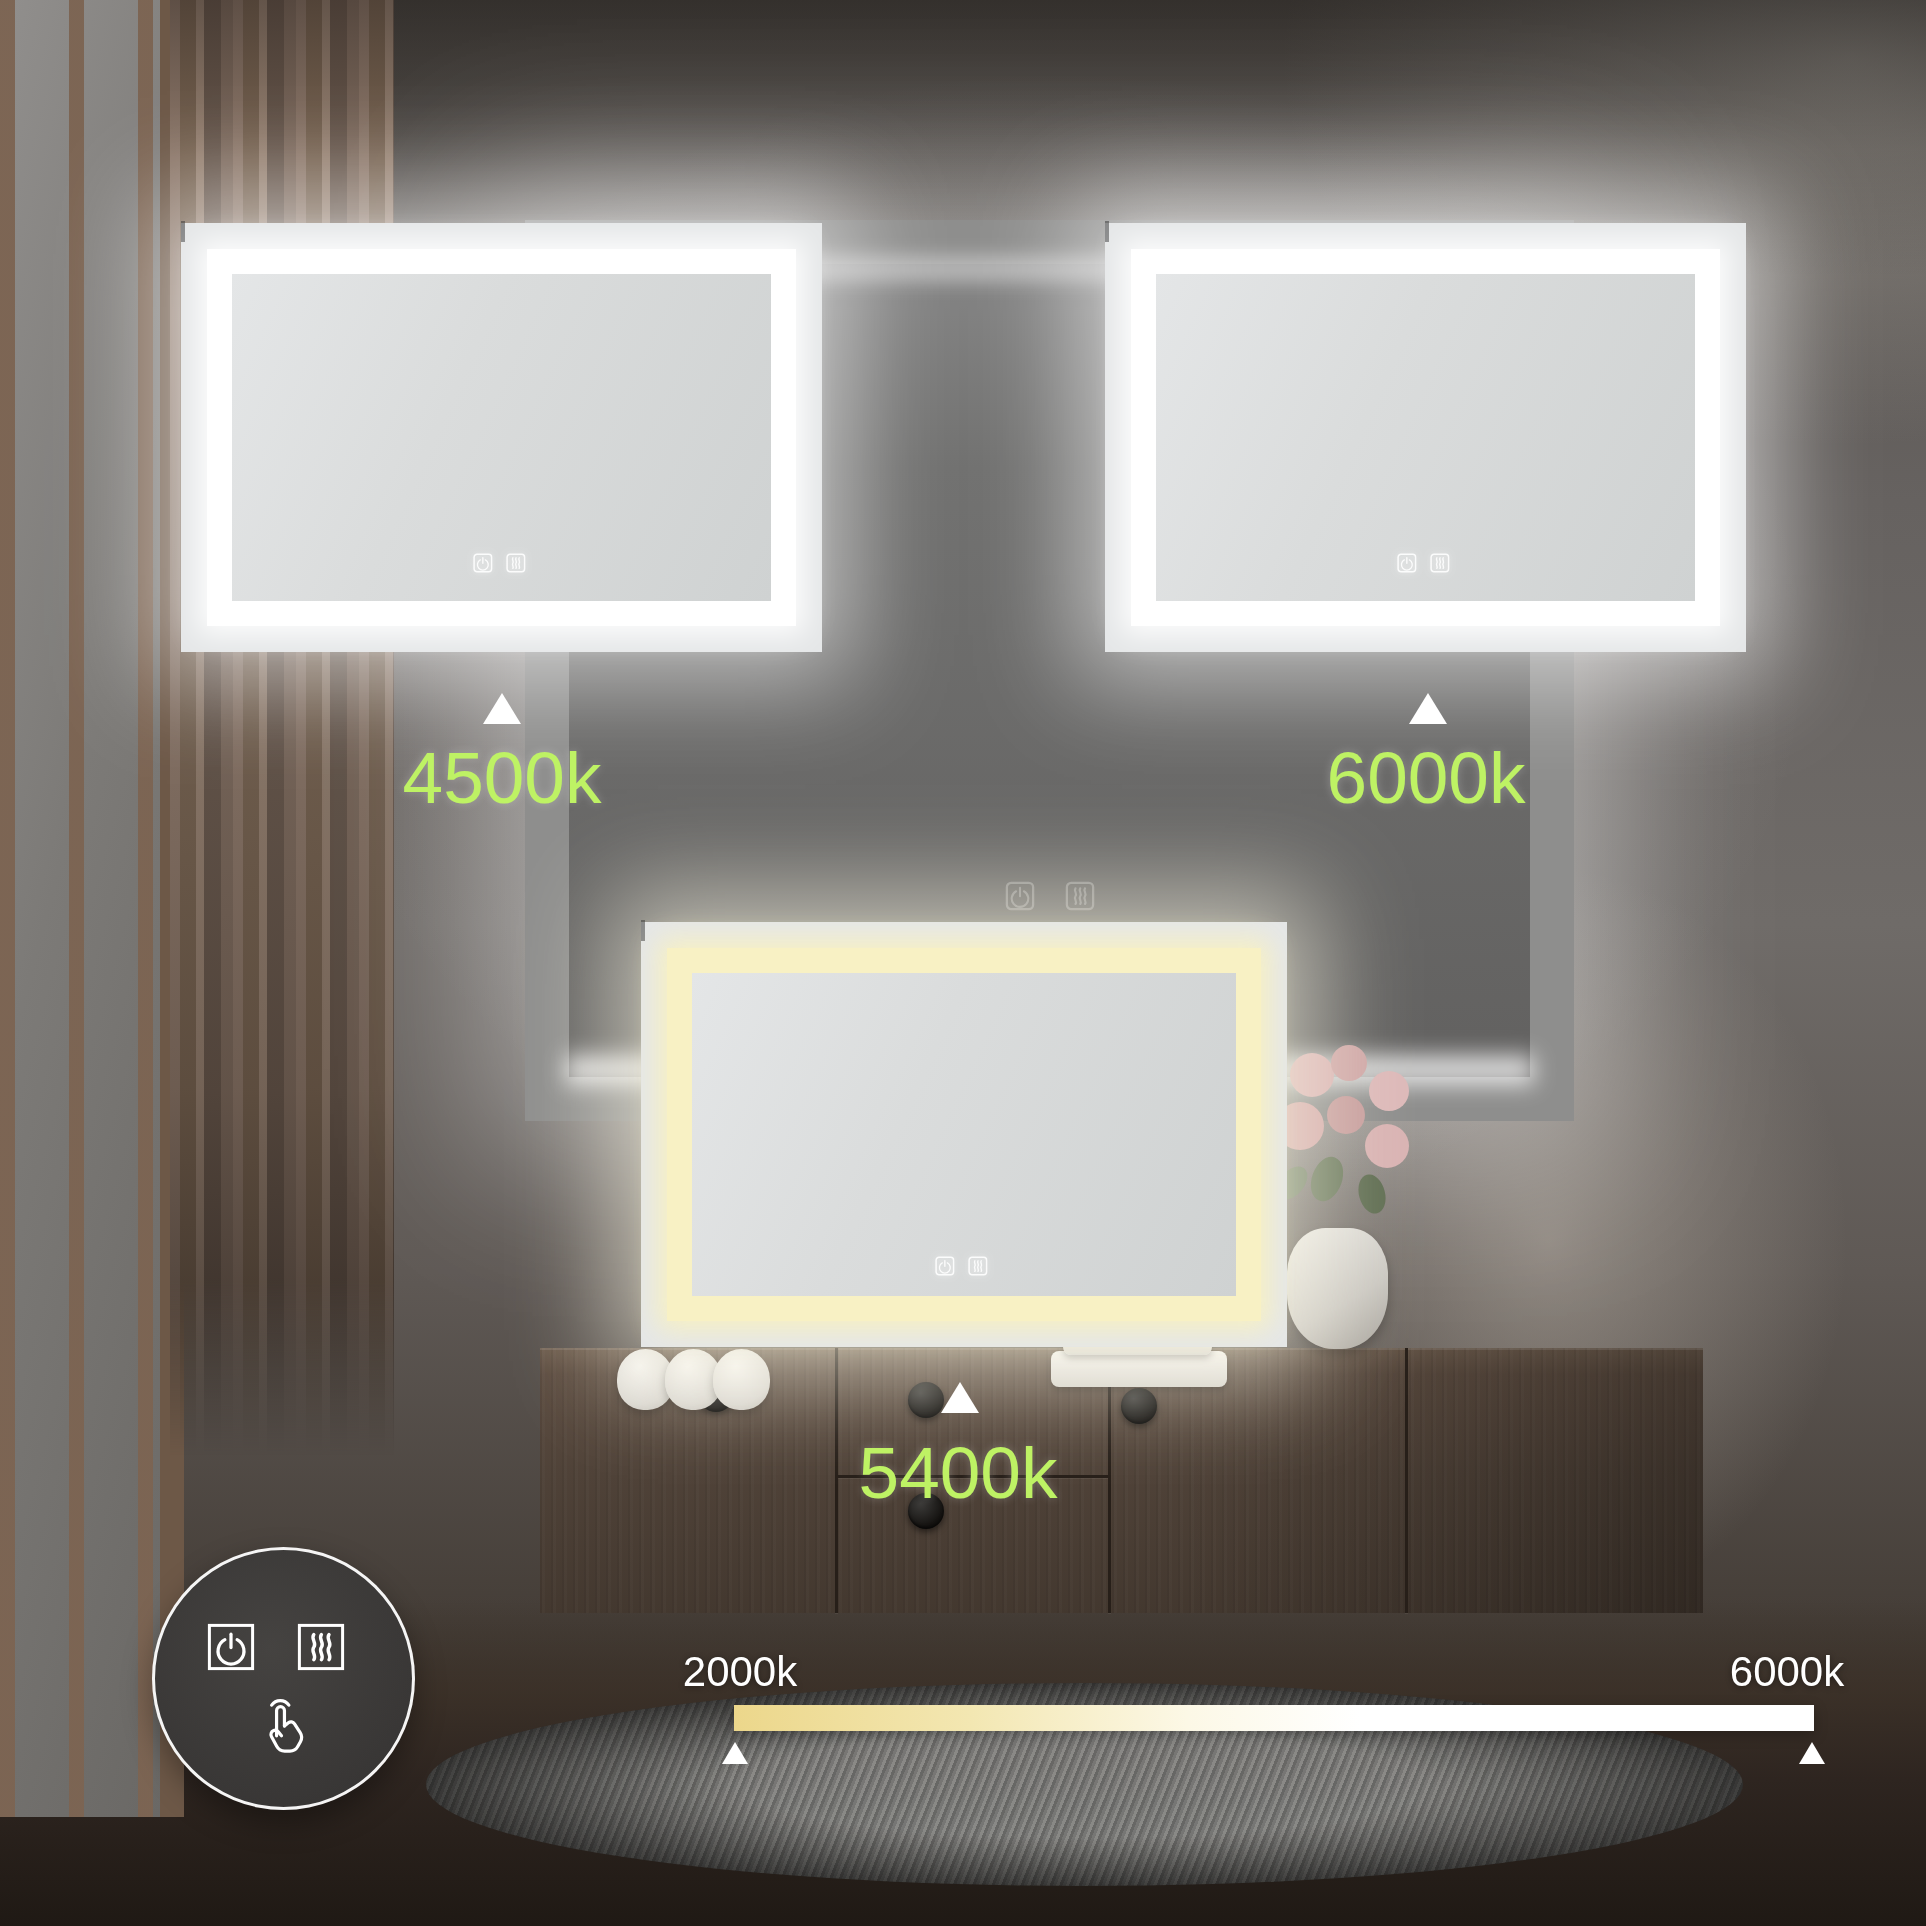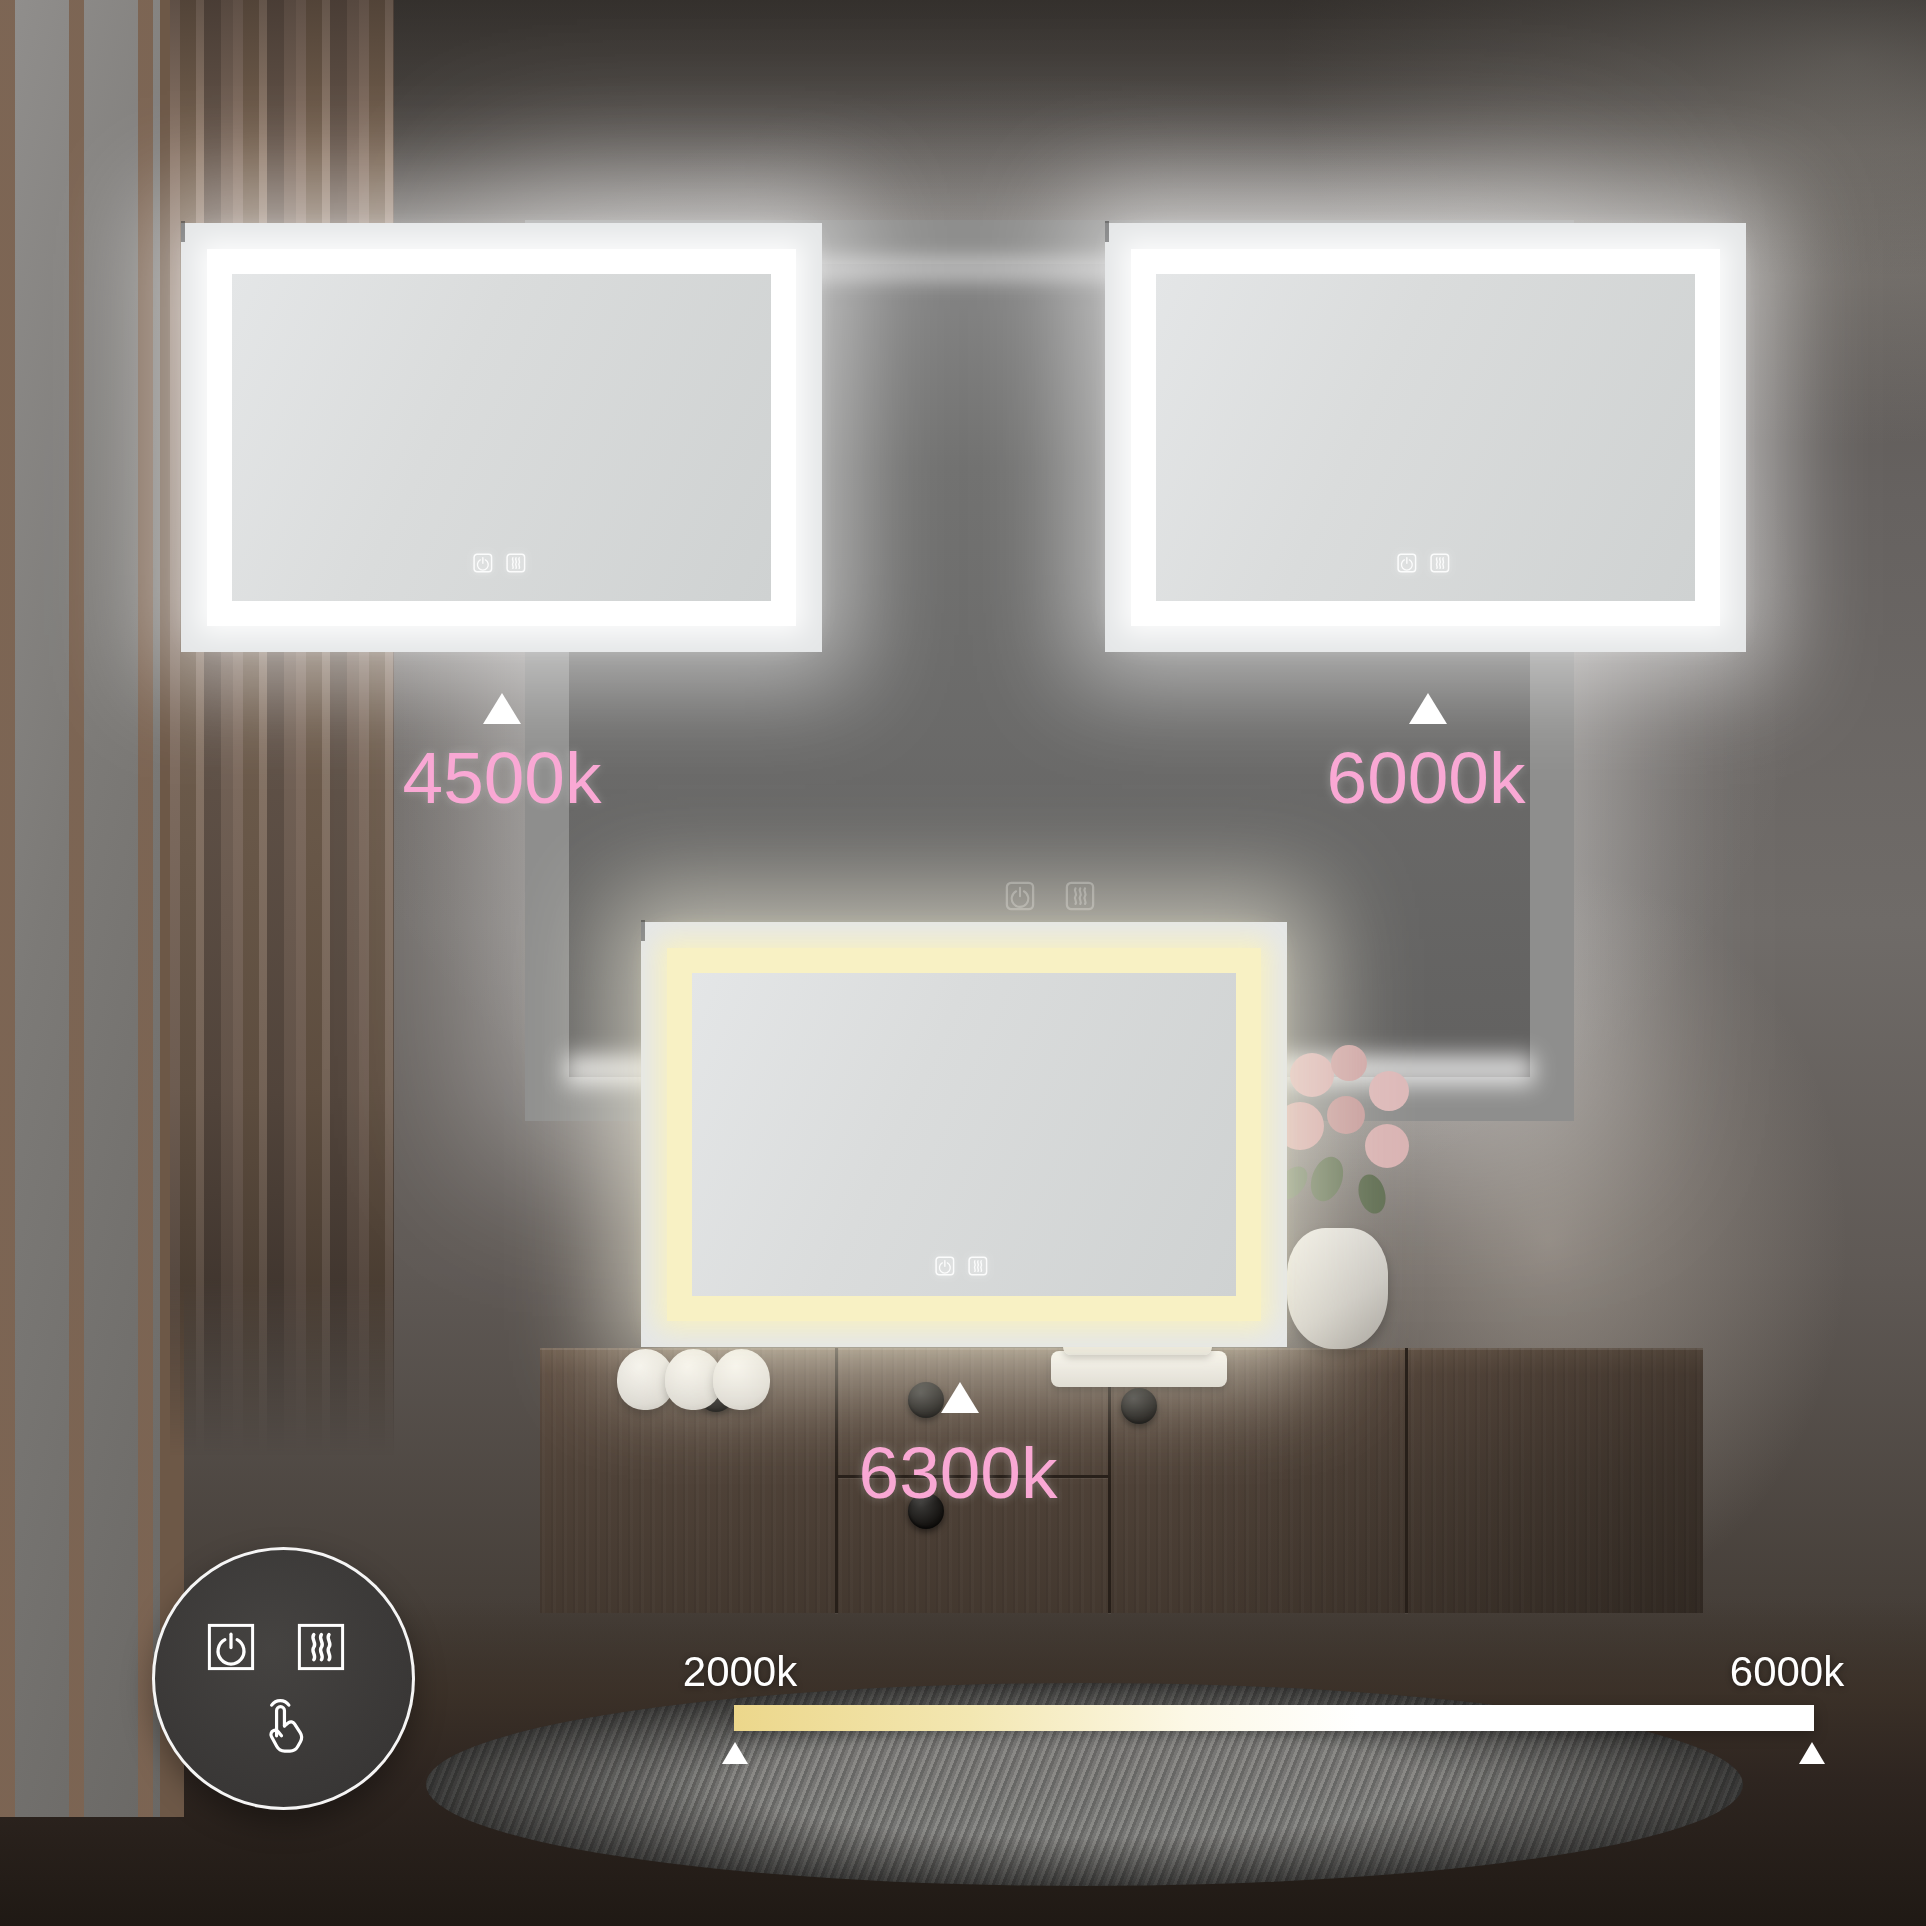--- a/index.html
+++ b/index.html
@@ -97,21 +97,21 @@
   .mirror.mid{left:641px;top:922px;width:646px;height:425px;}
   .chips{left:50%;bottom:79px;transform:translateX(-55%);display:flex;gap:13px;color:#fff;opacity:.92;
     filter:drop-shadow(0 0 3px rgba(255,255,255,.65));}
   .mirror.mid .chips{bottom:71px;}
   .chips svg{position:static;width:20px;height:20px;}
 
   
   .tri{width:0;height:0;border-left:19px solid transparent;border-right:19px solid transparent;
     border-bottom:31px solid #fff;transform:translateX(-50%);}
   .tri.t-tl{left:502px;top:693px;} .tri.t-tr{left:1428px;top:693px;} .tri.t-mid{left:960px;top:1382px;}
-  .temp-label{transform:translateX(-50%);color:#f9a8d4;font-size:73px;line-height:1;white-space:nowrap;
+  .temp-label{transform:translateX(-50%);color:#bef264;font-size:73px;line-height:1;white-space:nowrap;
     text-shadow:0 0 10px rgba(255,255,255,.25);}
   .temp-label.l-tl{left:502px;top:741px;} .temp-label.l-tr{left:1426px;top:741px;} .temp-label.l-mid{left:958px;top:1436px;}
 
   
   .slider-bar{left:734px;top:1705px;width:1080px;height:26px;background:
     linear-gradient(90deg,var(--slider-start,#ecd78b) 0%,#f3e7b2 22%,#fcf8e6 42%,#ffffff 58%,#ffffff 100%);
     box-shadow:0 4px 14px rgba(0,0,0,.25);}
   .slider-label{transform:translateX(-50%);color:#fff;font-size:42px;line-height:1;white-space:nowrap;
     text-shadow:0 1px 6px rgba(0,0,0,.4);}
   .slider-label.min{left:740px;top:1651px;} .slider-label.max{left:1787px;top:1651px;}
@@ -253,21 +253,21 @@
           <use href="#ic-defog"></use>
         </svg>
     </div>
   </section>
 
   <div class="tri t-tl"></div>
   <div class="temp-label l-tl">4500k</div>
   <div class="tri t-tr"></div>
   <div class="temp-label l-tr">6000k</div>
   <div class="tri t-mid"></div>
-  <div class="temp-label l-mid">6300k</div>
+  <div class="temp-label l-mid">5400k</div>
 
   <div class="slider-label min">2000k</div>
   <div class="slider-label max">6000k</div>
   <div class="slider-bar"></div>
   <div class="stri s-min"></div>
   <div class="stri s-max"></div>
 
   <div class="badge">
     <svg class="sq-power" viewBox="0 0 24 24">
       <use href="#sq-frame"></use>

